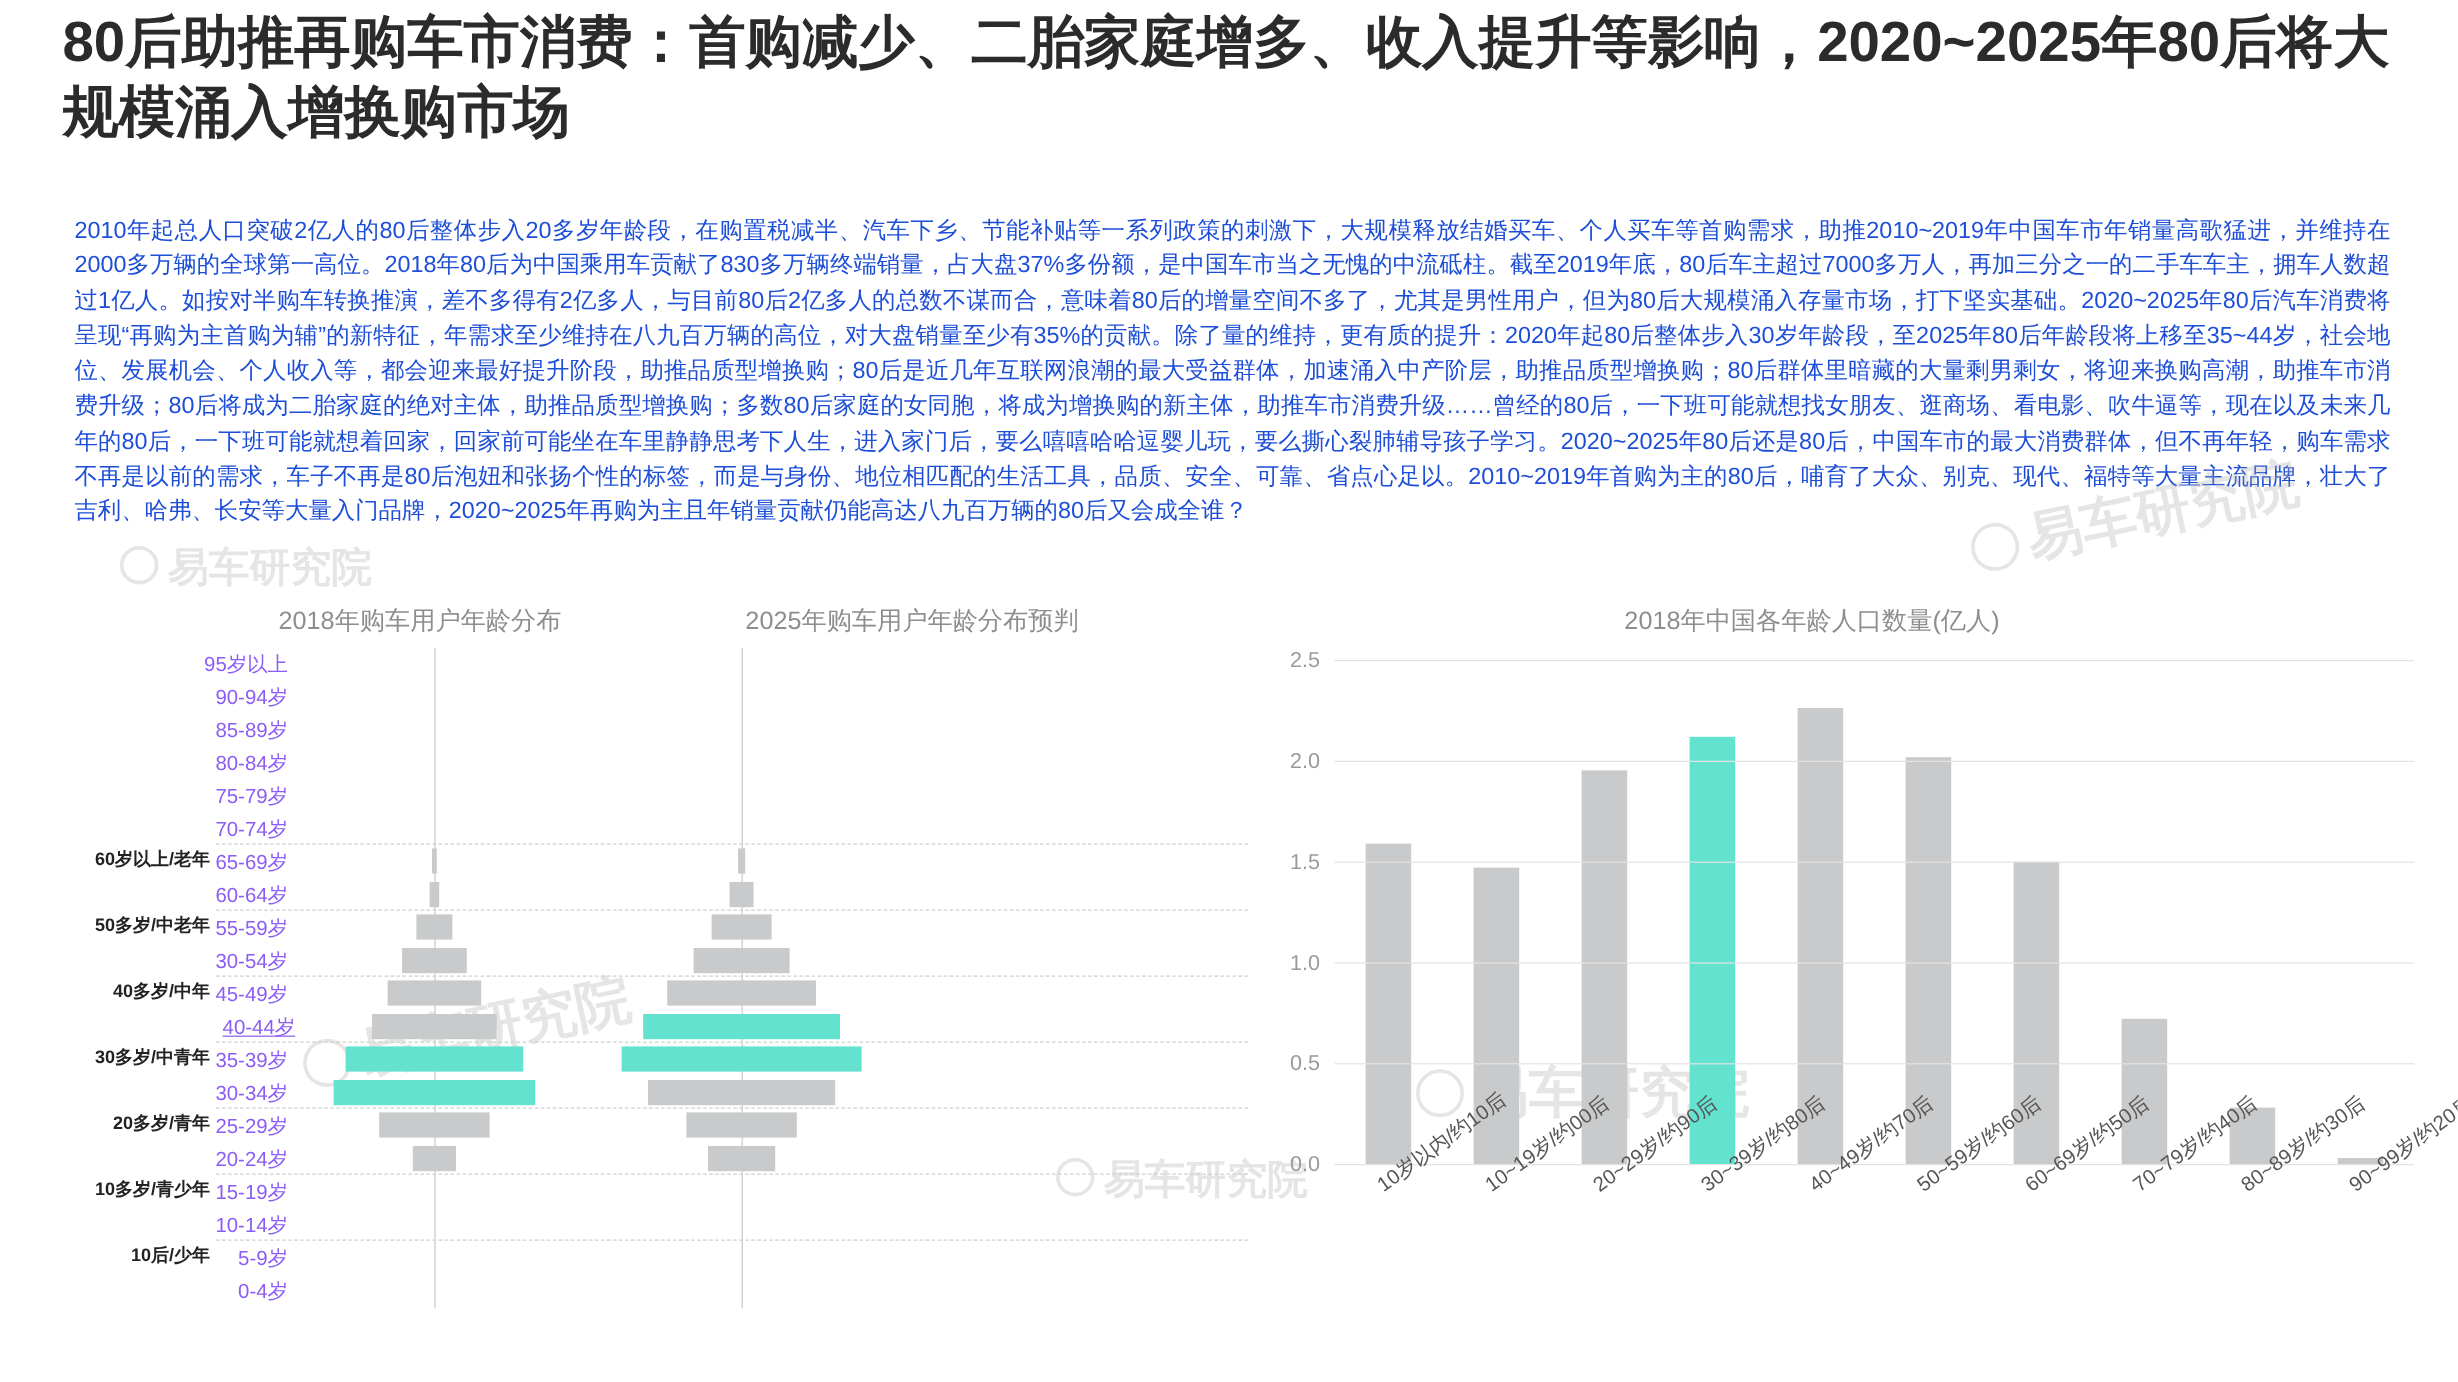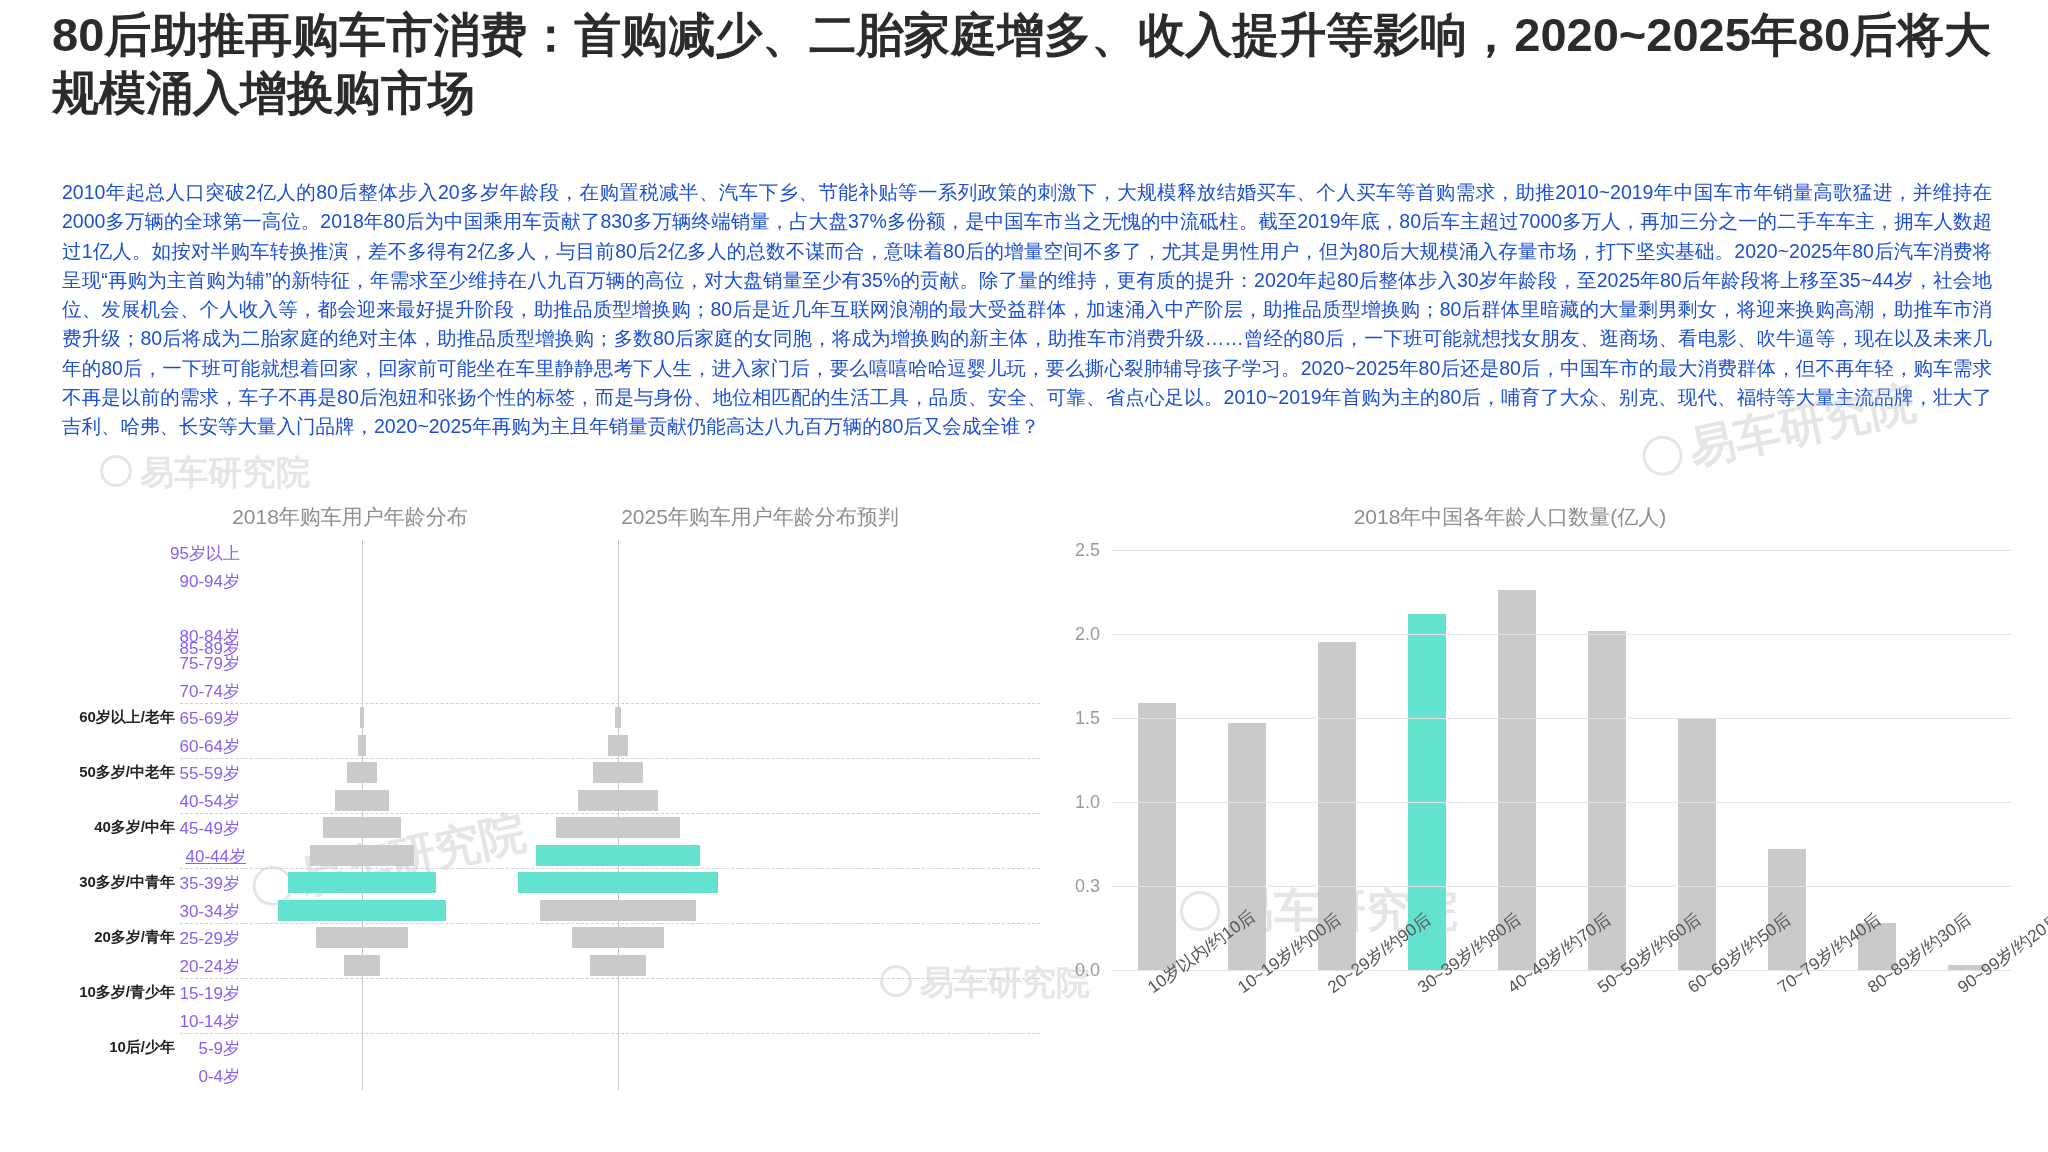--- a/index.html
+++ b/index.html
@@ -194,34 +194,34 @@
       <div class="pyr-axis" style="left: 608px; top: 0px; height: 550px;"></div>
       <div class="pyr-sep" style="top: 163px;"></div>
       <div class="pyr-sep" style="top: 218px;"></div>
       <div class="pyr-sep" style="top: 273px;"></div>
       <div class="pyr-sep" style="top: 328px;"></div>
       <div class="pyr-sep" style="top: 383px;"></div>
       <div class="pyr-sep" style="top: 438px;"></div>
       <div class="pyr-sep" style="top: 493px;"></div>
       <div class="pyr-rowlabel" style="top: 5px; left: 110px;">95岁以上</div>
       <div class="pyr-rowlabel" style="top: 32.5px; left: 110px;">90-94岁</div>
-      <div class="pyr-rowlabel" style="top: 60px; left: 110px; margin-top: 40px;">85-89岁</div>
+      <div class="pyr-rowlabel" style="top: 60px; left: 110px;">85-89岁</div>
       <div class="pyr-rowlabel" style="top: 87.5px; left: 110px;">80-84岁</div>
       <div class="pyr-rowlabel" style="top: 115px; left: 110px;">75-79岁</div>
       <div class="pyr-rowlabel" style="top: 142.5px; left: 110px;">70-74岁</div>
       <div class="pyr-rowlabel" style="top: 170px; left: 110px;">65-69岁</div>
       <div class="pyr-bar" style="width: 3.36px; left: 350.32px; top: 167px;"></div>
       <div class="pyr-bar" style="width: 6px; left: 605px; top: 167px;"></div>
       <div class="pyr-rowlabel" style="top: 197.5px; left: 110px;">60-64岁</div>
       <div class="pyr-bar" style="width: 8.4px; left: 347.8px; top: 194.5px;"></div>
       <div class="pyr-bar" style="width: 20px; left: 598px; top: 194.5px;"></div>
       <div class="pyr-rowlabel" style="top: 225px; left: 110px;">55-59岁</div>
       <div class="pyr-bar" style="width: 30.24px; left: 336.88px; top: 222px;"></div>
       <div class="pyr-bar" style="width: 50px; left: 583px; top: 222px;"></div>
-      <div class="pyr-rowlabel" style="top: 252.5px; left: 110px;">40-54岁</div>
+      <div class="pyr-rowlabel" style="top: 252.5px; left: 110px;">30-54岁</div>
       <div class="pyr-bar" style="width: 53.76px; left: 325.12px; top: 249.5px;"></div>
       <div class="pyr-bar" style="width: 80px; left: 568px; top: 249.5px;"></div>
       <div class="pyr-rowlabel" style="top: 280px; left: 110px;">45-49岁</div>
       <div class="pyr-bar" style="width: 77.28px; left: 313.36px; top: 277px;"></div>
       <div class="pyr-bar" style="width: 124px; left: 546px; top: 277px;"></div>
       <div class="pyr-rowlabel" style="top: 307.5px; left: 116px; text-decoration: underline;">40-44岁</div>
       <div class="pyr-bar" style="width: 104.16px; left: 299.92px; top: 304.5px;"></div>
       <div class="pyr-bar hl" style="width: 164px; left: 526px; top: 304.5px;"></div>
       <div class="pyr-rowlabel" style="top: 335px; left: 110px;">35-39岁</div>
       <div class="pyr-bar hl" style="width: 147.84px; left: 278.08px; top: 332px;"></div>
@@ -257,21 +257,21 @@
         <div class="bc-bar" style="height: 379.68px; left: 386px;"></div>
         <div class="bc-bar" style="height: 339.36px; left: 476px;"></div>
         <div class="bc-bar" style="height: 252px; left: 566px;"></div>
         <div class="bc-bar" style="height: 120.96px; left: 656px;"></div>
         <div class="bc-bar" style="height: 47.04px; left: 746px;"></div>
         <div class="bc-bar" style="height: 5.04px; left: 836px;"></div>
       </div>
   <div class="bc-grid" style="top: 430px;"></div>
       <div class="bc-ytick" style="top: 421px;">0.0</div>
       <div class="bc-grid" style="top: 346px;"></div>
-      <div class="bc-ytick" style="top: 337px;">0.3</div>
+      <div class="bc-ytick" style="top: 337px;">0.5</div>
       <div class="bc-grid" style="top: 262px;"></div>
       <div class="bc-ytick" style="top: 253px;">1.0</div>
       <div class="bc-grid" style="top: 178px;"></div>
       <div class="bc-ytick" style="top: 169px;">1.5</div>
       <div class="bc-grid" style="top: 94px;"></div>
       <div class="bc-ytick" style="top: 85px;">2.0</div>
       <div class="bc-grid" style="top: 10px;"></div>
       <div class="bc-ytick" style="top: 1px;">2.5</div>
       <div class="bc-xlabel" style="left: 93px; top: 440px;">10岁以内/约10后</div>
       <div class="bc-xlabel" style="left: 183px; top: 440px;">10~19岁/约00后</div>

